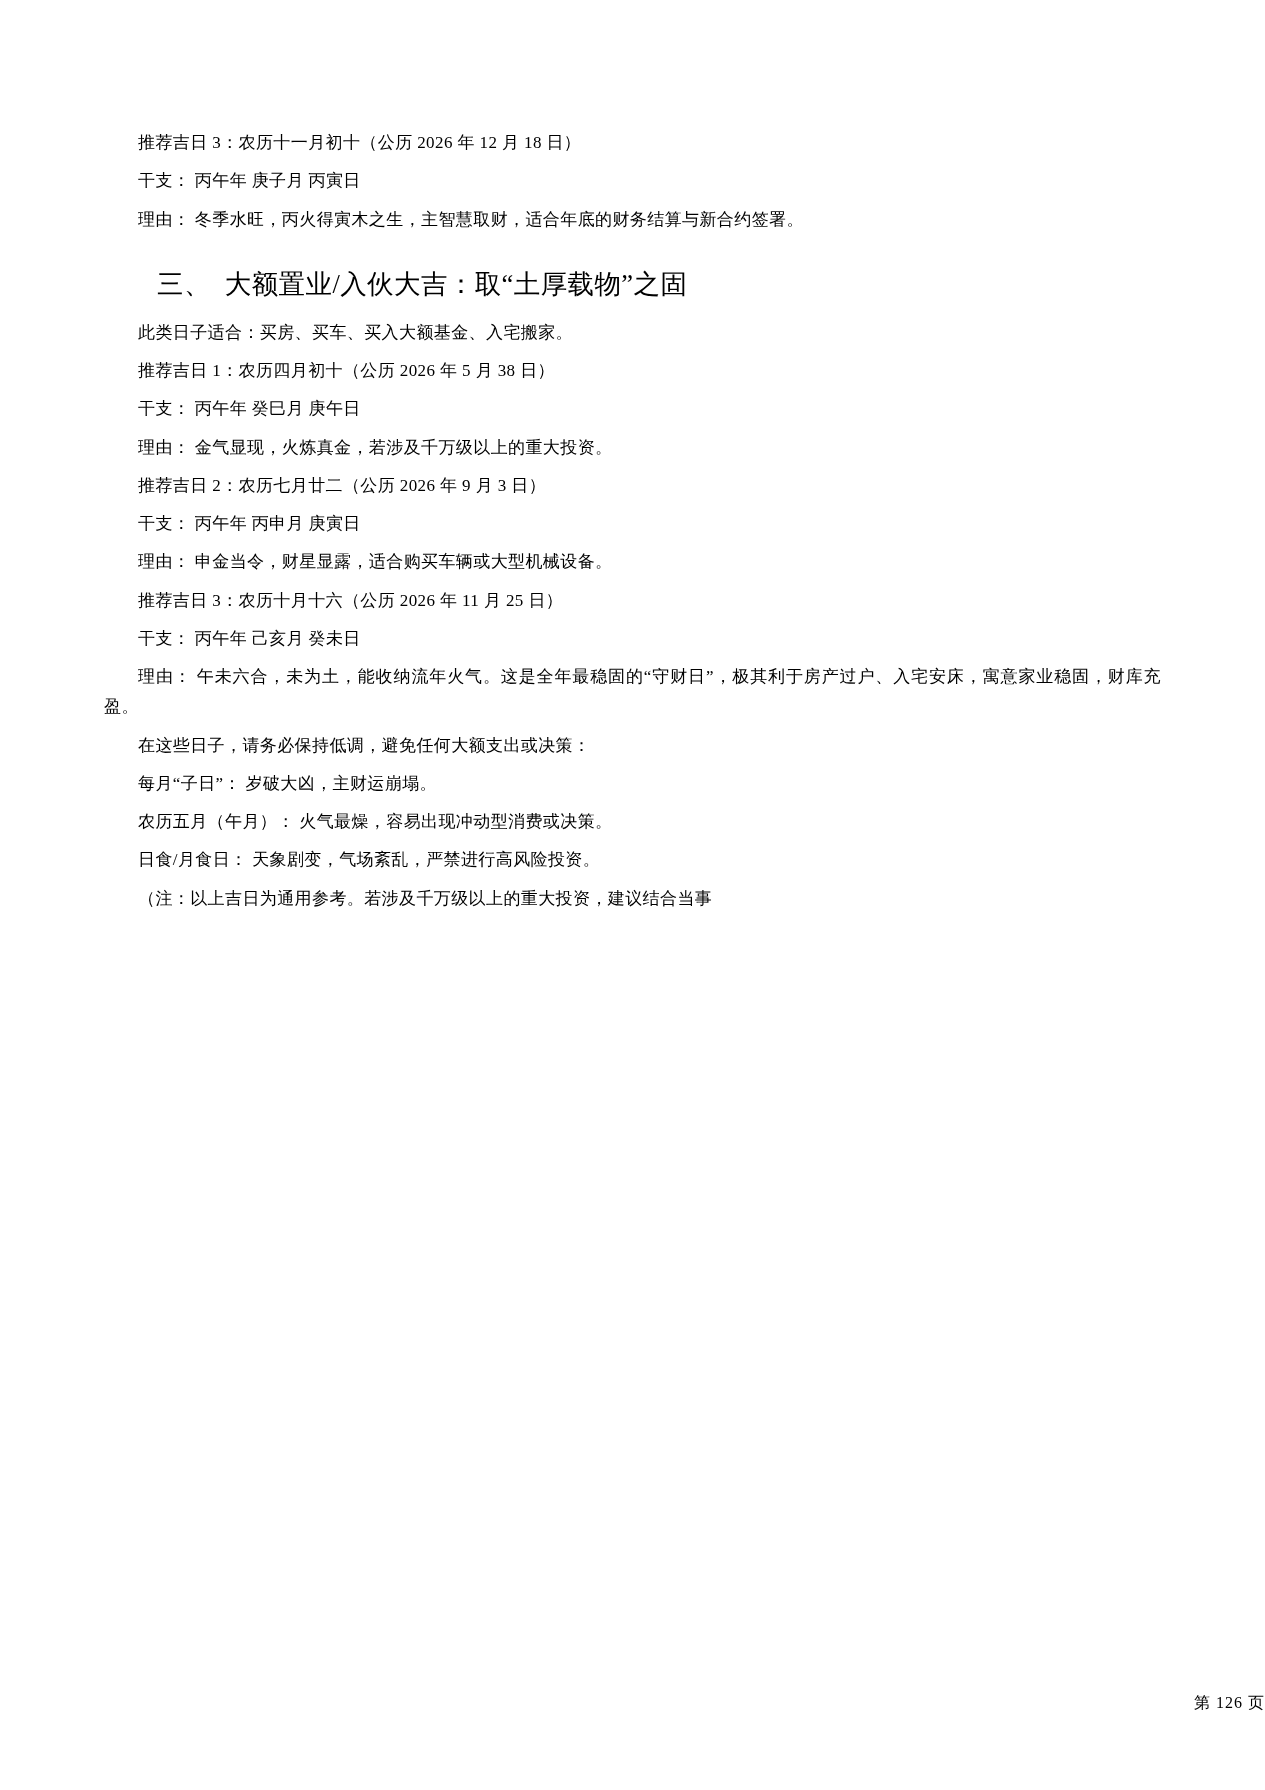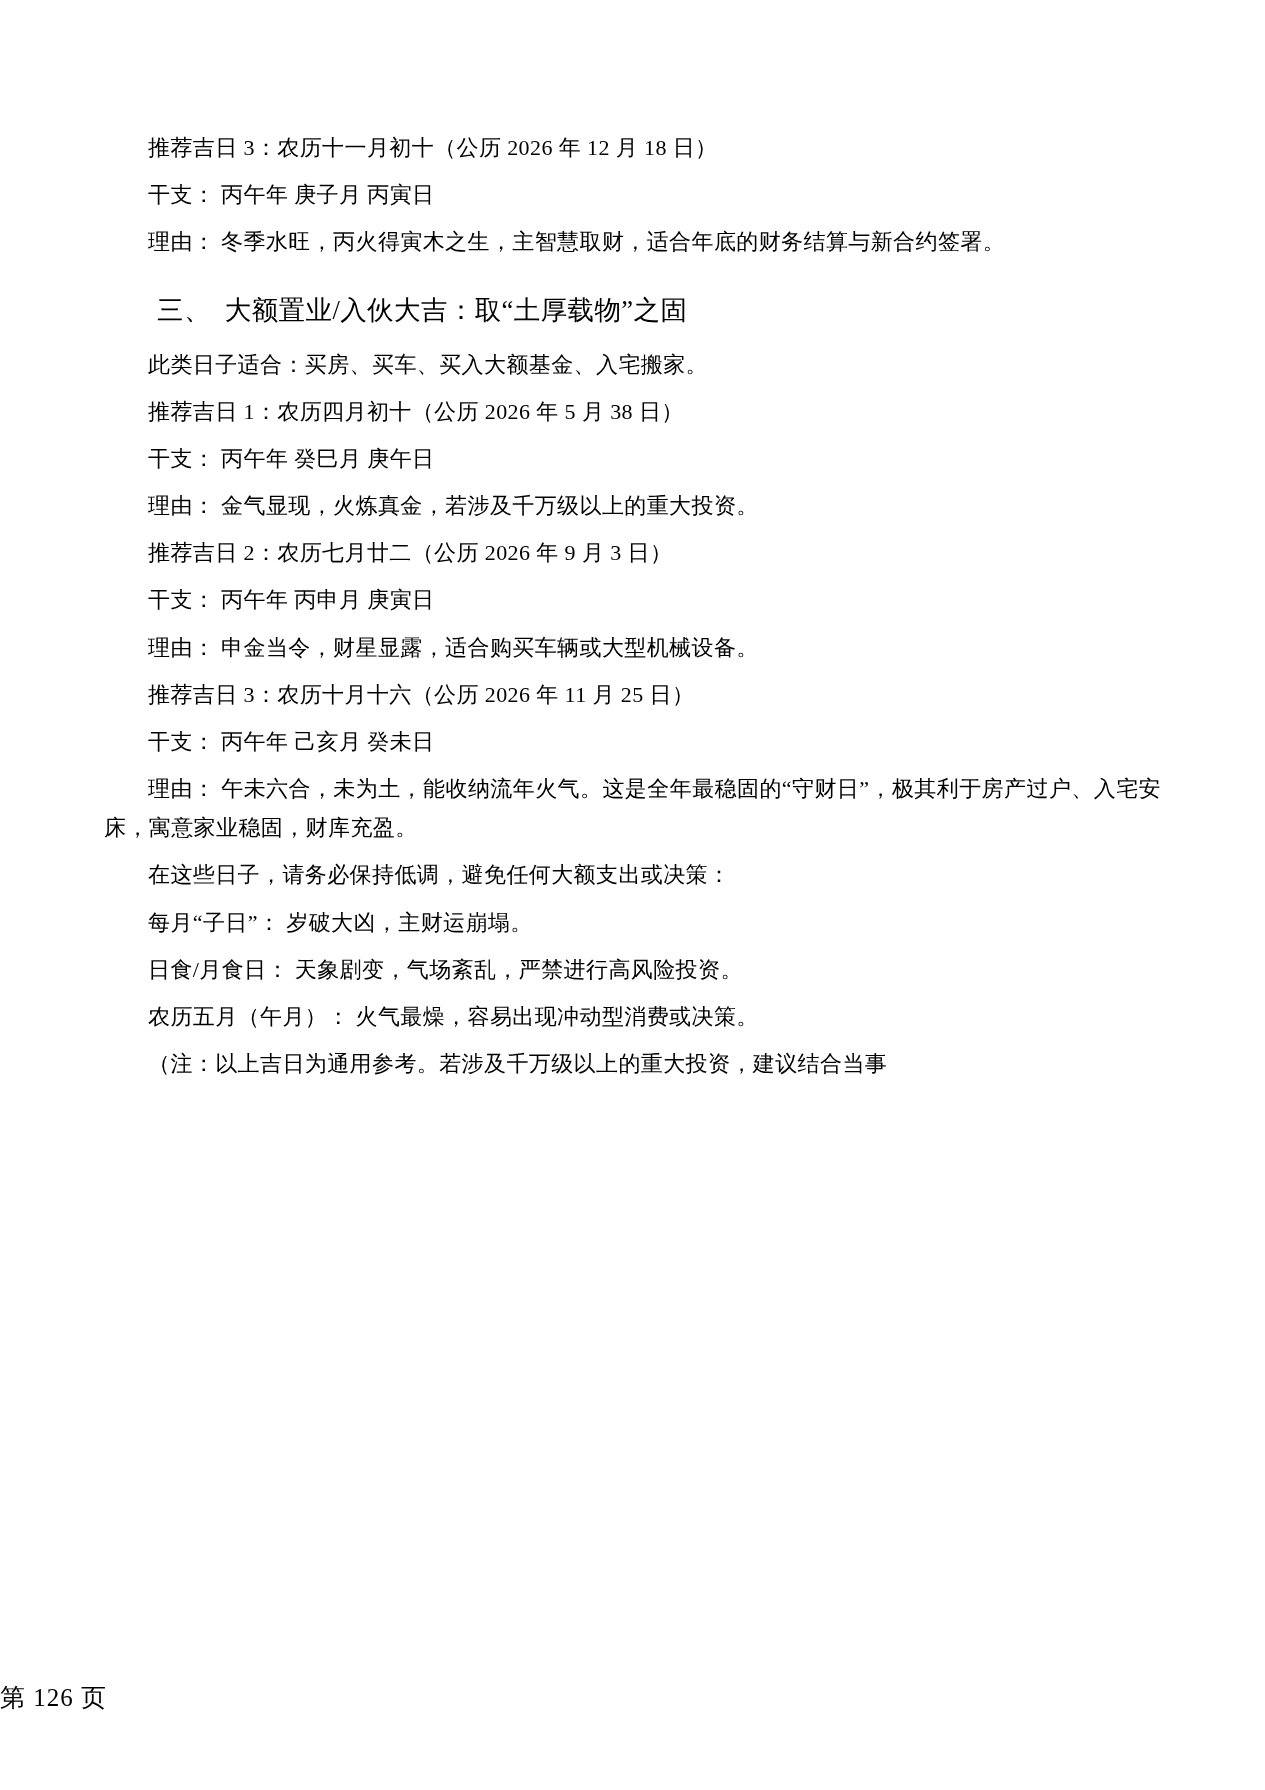--- a/index.html
+++ b/index.html
@@ -15,21 +15,21 @@
     position: relative;
   }
   .page {
     width: 1265px;
     height: 1790px;
     box-sizing: border-box;
     padding: 128px 104px 40px 104px;
     position: relative;
   }
   .para {
-    font-size: 22px;
+    font-size: 17px;
     line-height: 1.78;
     text-align: justify;
     text-justify: inter-ideograph;
     margin: 0 0 8px 0;
     letter-spacing: 0.4px;
   }
   .indent {
     text-indent: 2em;
   }
   .heading {
@@ -39,24 +39,24 @@
     margin: 18px 0 10px 0;
     text-indent: 2em;
     letter-spacing: 0.4px;
   }
   .heading .num {
     margin-right: 14px;
   }
   .footer {
     position: absolute;
     left: 0;
-    right: 16px;
+    right: 0;
     bottom: 76px;
-    text-align: left;
-    font-size: 25px;
+    text-align: right;
+    font-size: 16px;
     letter-spacing: 1px;
   }
   .gap-top {
     margin-top: 26px;
   }
 </style>
 </head>
 <body>
 
 <div class="page">
@@ -89,23 +89,23 @@
 
   <p class="para indent">干支： 丙午年 己亥月 癸未日</p>
 
   <p class="para indent">理由： 午未六合，未为土，能收纳流年火气。这是全年最稳固的“守财日”，极其利于房产过户、入宅安床，寓意家业稳固，财库充盈。</p>
 
 
   <p class="para indent">在这些日子，请务必保持低调，避免任何大额支出或决策：</p>
 
   <p class="para indent">每月“子日”： 岁破大凶，主财运崩塌。</p>
 
+  <p class="para indent">农历五月（午月）： 火气最燥，容易出现冲动型消费或决策。</p>
+
   <p class="para indent">日食/月食日： 天象剧变，气场紊乱，严禁进行高风险投资。</p>
-
-  <p class="para indent">农历五月（午月）： 火气最燥，容易出现冲动型消费或决策。</p>
 
   <p class="para indent">（注：以上吉日为通用参考。若涉及千万级以上的重大投资，建议结合当事</p>
 
   <div class="footer">
     <span>第 126 页</span>
   </div>
 
 </div>
 
 </body></html>

